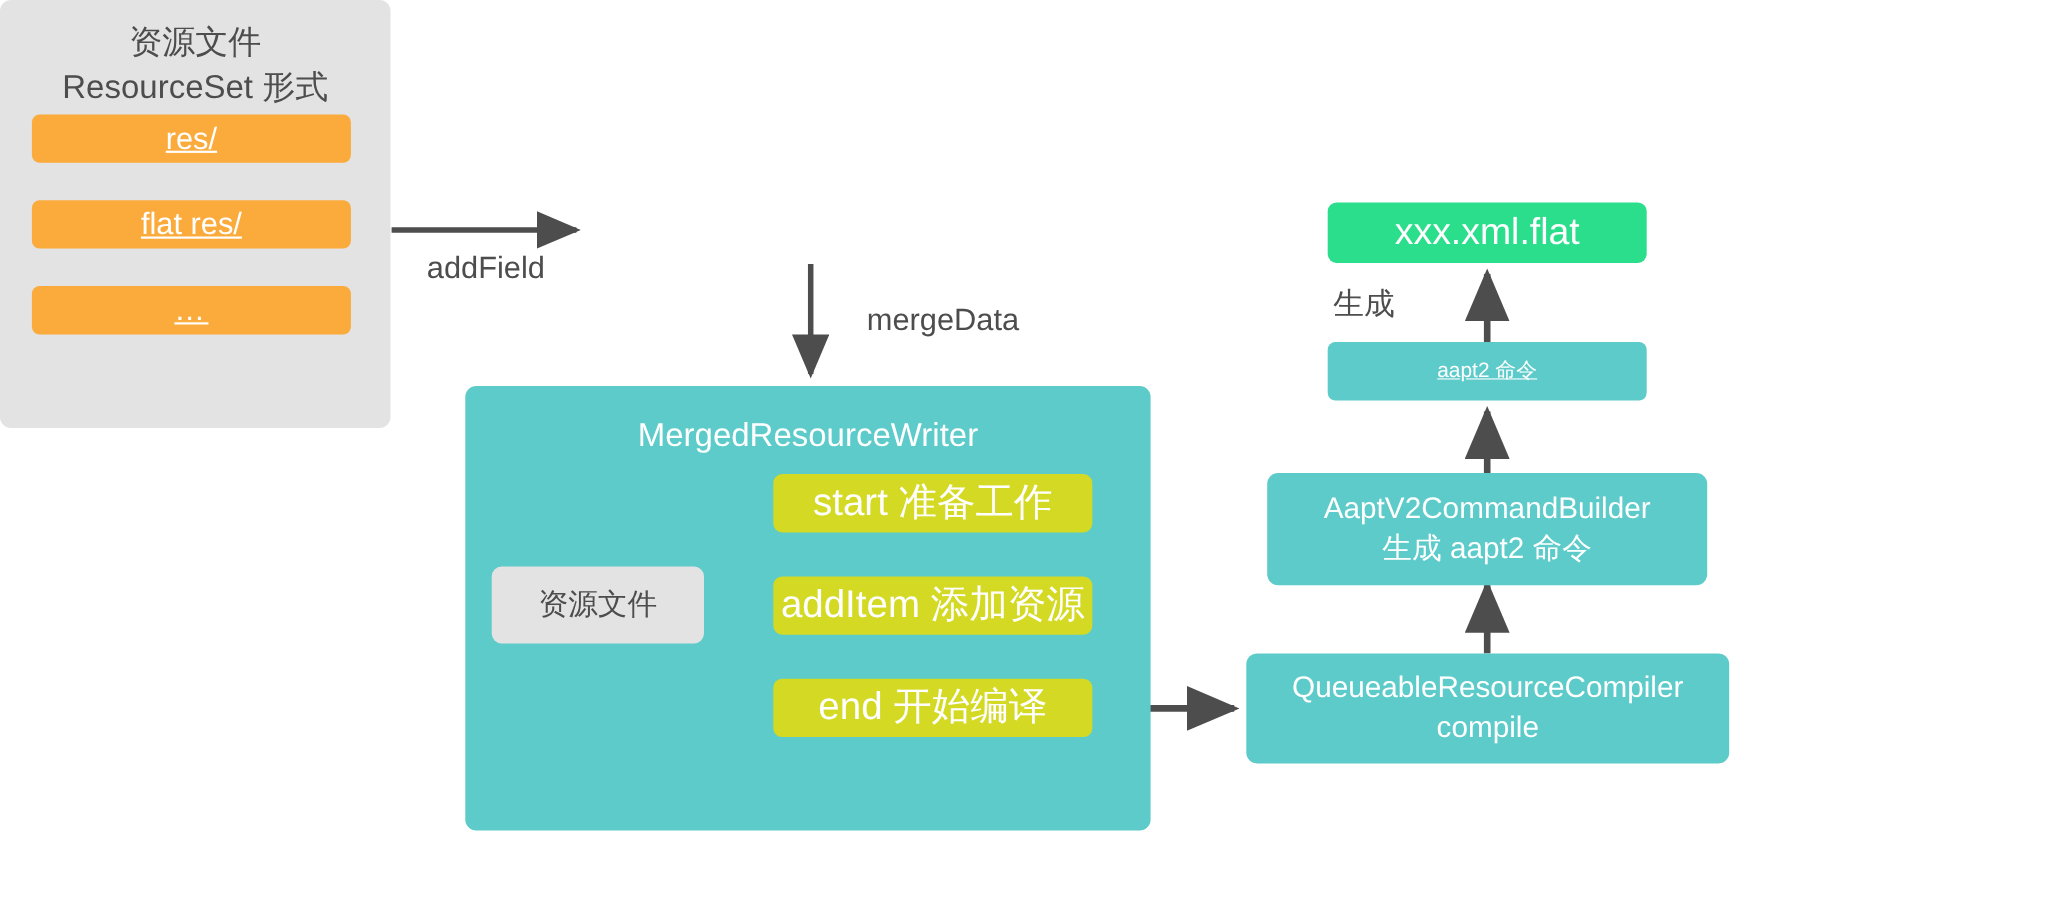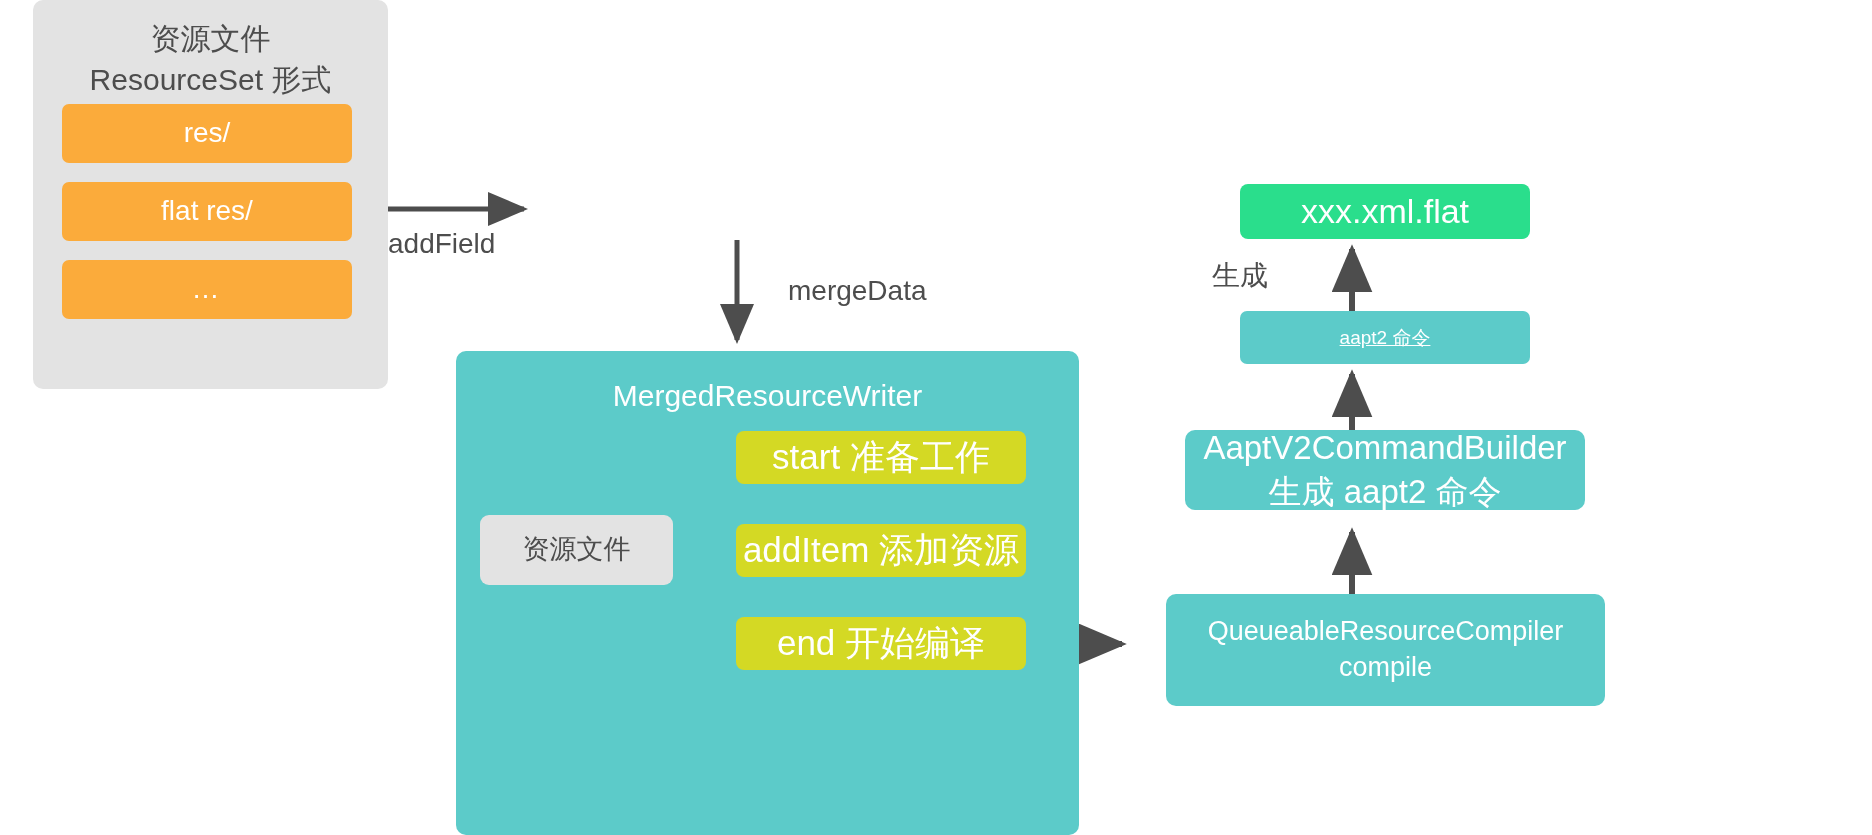--- a/index.html
+++ b/index.html
@@ -19,21 +19,20 @@
   }
   .node {
     position: absolute;
     box-sizing: border-box;
     display: flex;
     align-items: center;
     justify-content: center;
     text-align: center;
     line-height: 1.32;
     white-space: pre-line;
-    margin-left: 33px;
   }
   
   #resourceset-panel {
     left: 0px;
     top: 0px;
     width: 355px;
     height: 389px;
     background: #e3e3e3;
     border-radius: 10px;
     display: block;
@@ -46,28 +45,29 @@
     font-size: 30px;
     color: #4d4d4d;
     text-align: center;
     line-height: 1.37;
     white-space: pre-line;
   }
   .orange-chip {
     position: absolute;
     left: 29px;
     width: 290px;
-    height: 59px;
+    height: 44px;
     background: #fbab3b;
     border-radius: 7px;
     color: #ffffff;
     font-size: 28px;
     display: flex;
     align-items: center;
     justify-content: center;
+    text-decoration: underline;
   }
   #chip-res   { top: 104px; }
   #chip-libs  { top: 182px; }
   #chip-more  { top: 260px; letter-spacing: 3px; }
 
   
   #resource-merger {
     left: 536px;
     top: 151px;
     width: 402px;
@@ -76,21 +76,21 @@
     border-radius: 9px;
     color: #ffffff;
     font-size: 30px;
   }
 
   
   #merged-writer {
     left: 423px;
     top: 351px;
     width: 623px;
-    height: 484px;
+    height: 404px;
     background: #5ccbc9;
     border-radius: 10px;
     display: block;
   }
   #merged-writer-title {
     position: absolute;
     left: 0;
     top: 25px;
     width: 623px;
     text-align: center;
@@ -148,31 +148,31 @@
     background: #5ccbc9;
     border-radius: 7px;
     color: #ffffff;
     font-size: 19px;
     text-decoration: underline;
   }
   #aapt-builder {
     left: 1152px;
     top: 430px;
     width: 400px;
-    height: 80px;
-    background: #5ccbc9;
-    border-radius: 10px;
-    color: #ffffff;
-    font-size: 33px;
+    height: 102px;
+    background: #5ccbc9;
+    border-radius: 10px;
+    color: #ffffff;
+    font-size: 27px;
   }
   #queueable-compiler {
     left: 1133px;
     top: 594px;
     width: 439px;
-    height: 112px;
+    height: 100px;
     background: #5ccbc9;
     border-radius: 10px;
     color: #ffffff;
     font-size: 27px;
   }
 
   
   .edge-label {
     position: absolute;
     color: #4d4d4d;

